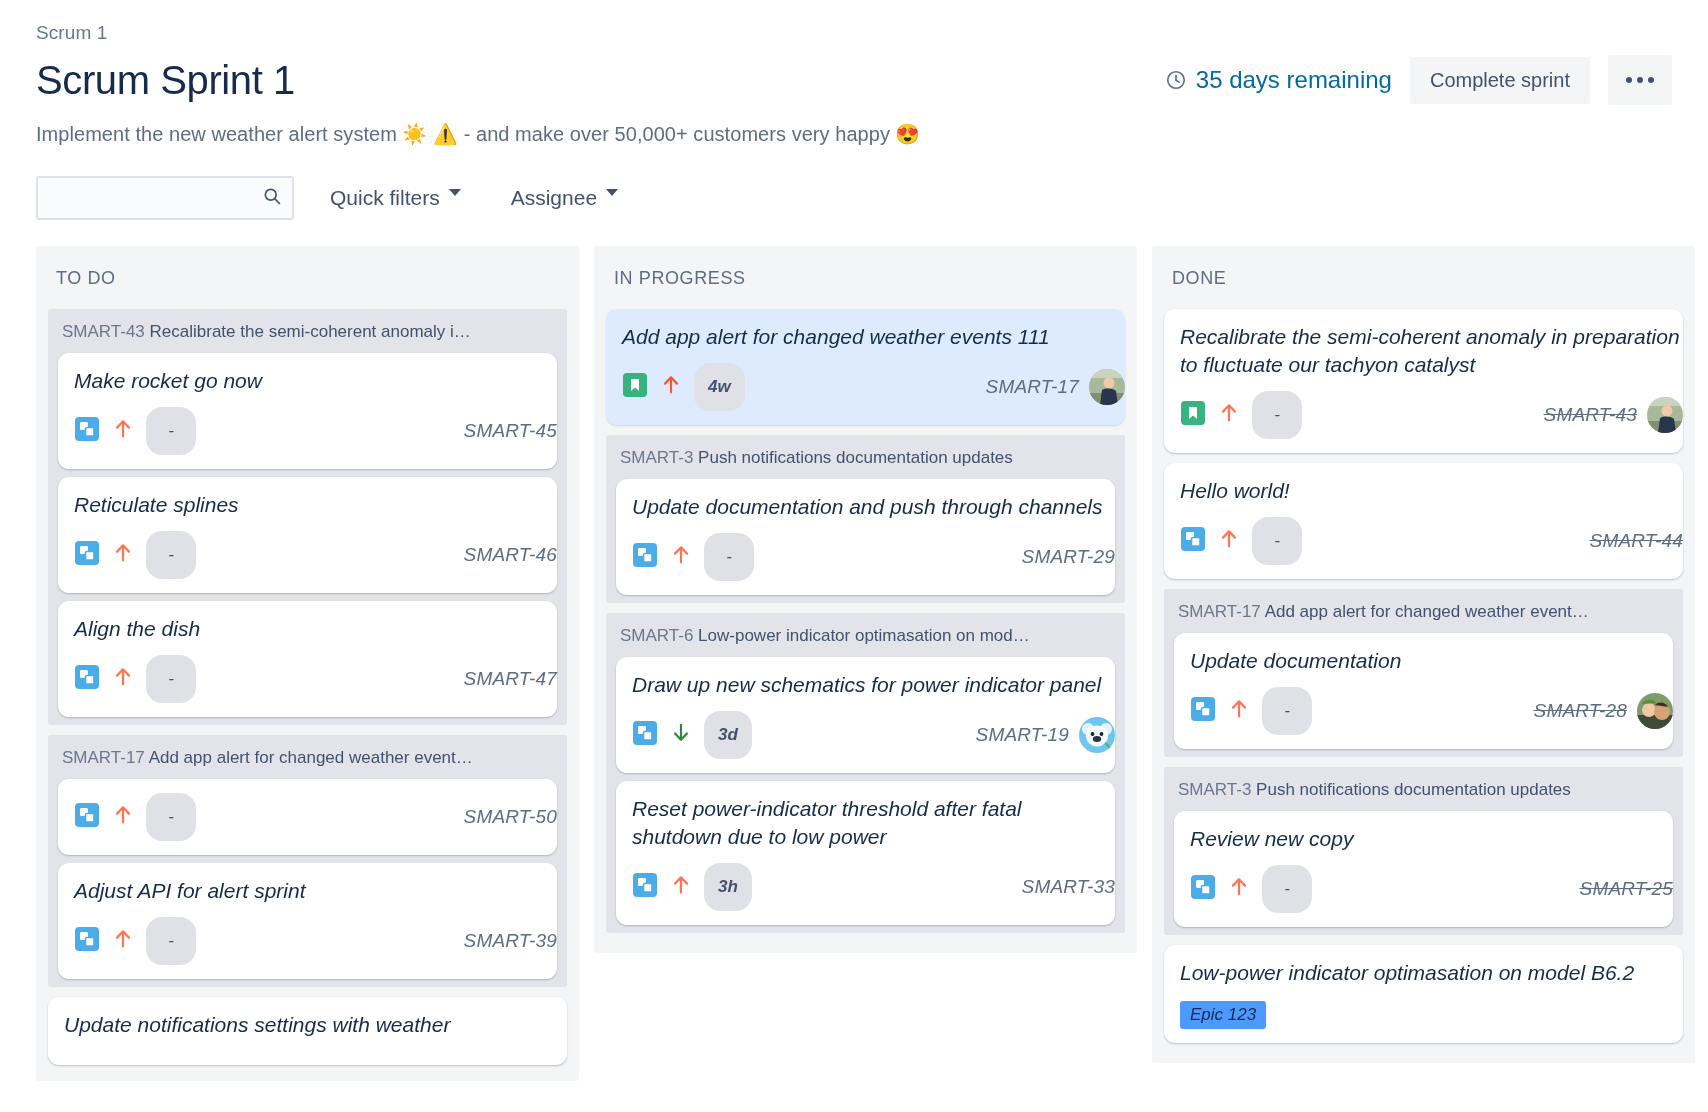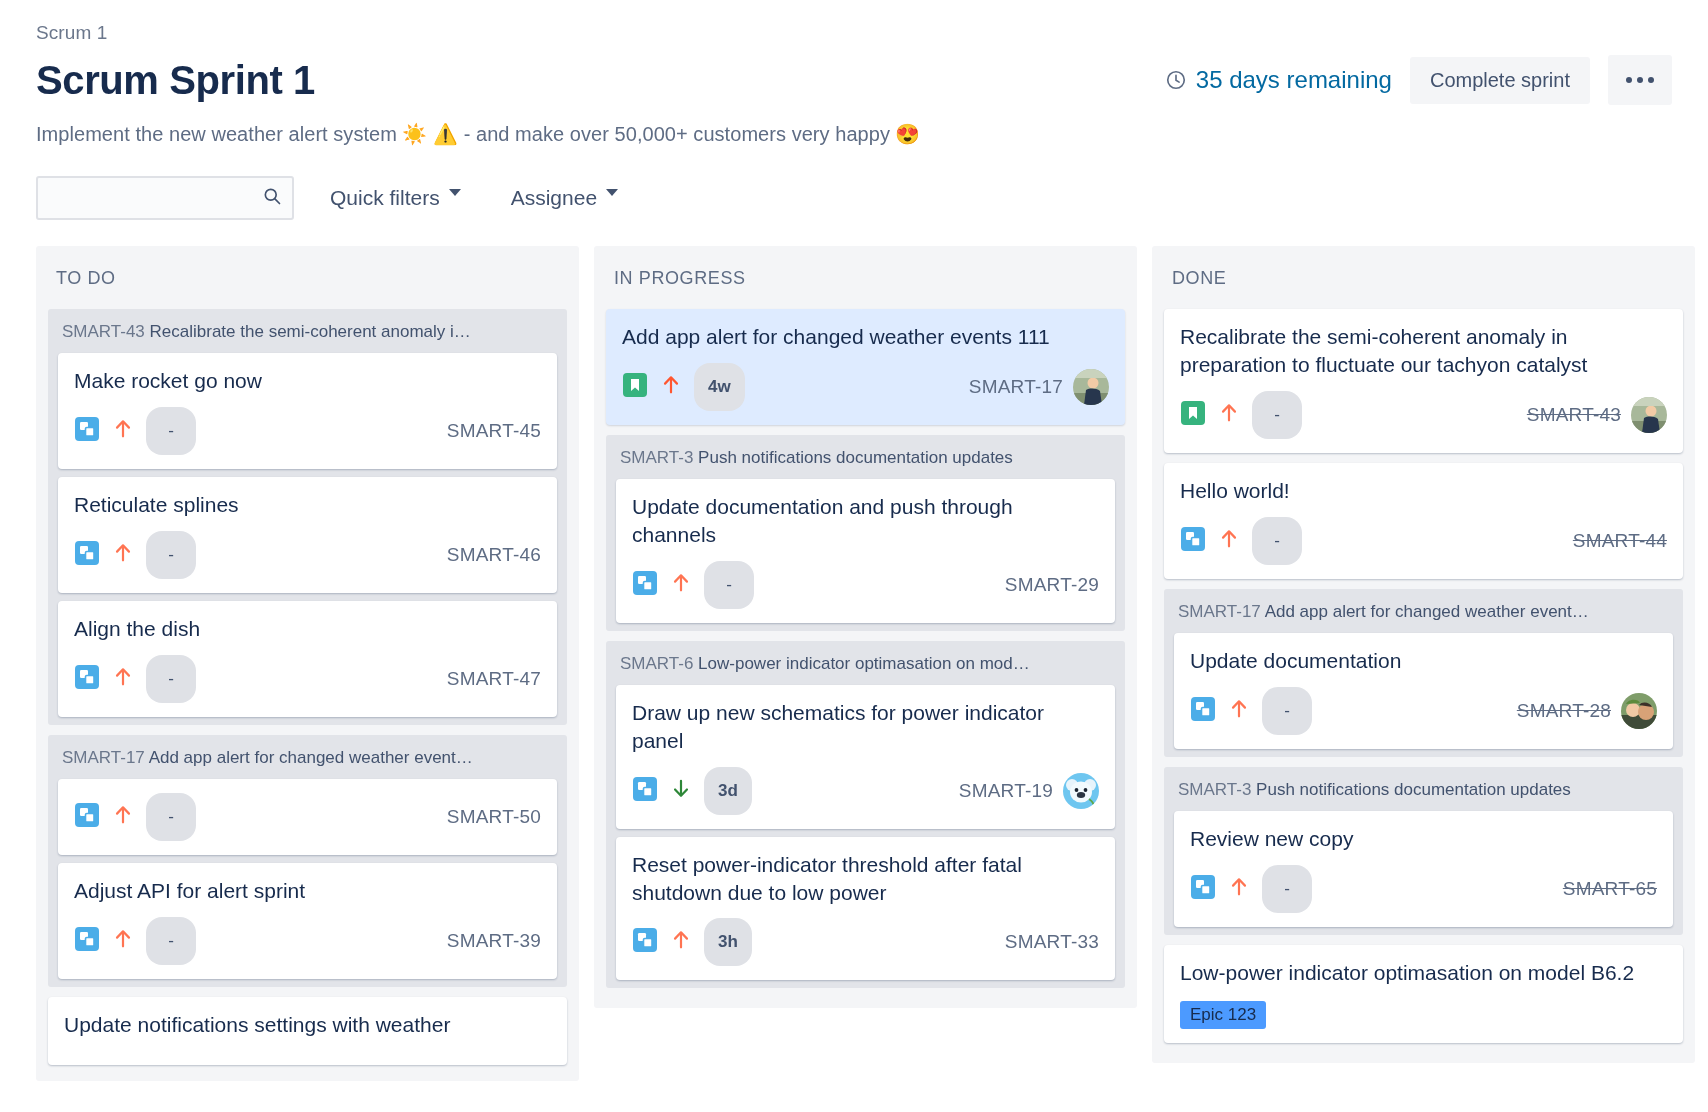--- a/index.html
+++ b/index.html
@@ -23,21 +23,21 @@
   }
 
   .title-row {
     display: flex;
     align-items: center;
     margin-top: 10px;
     min-height: 52px;
   }
   .page-title {
     font-size: 40px;
-    font-weight: 700;
+    font-weight: 400;
     color: #172b4d;
     letter-spacing: -0.4px;
     line-height: 1.1;
     margin: 0;
     white-space: nowrap;
   }
   .title-actions {
     margin-left: auto;
     display: flex;
     align-items: center;
@@ -178,25 +178,26 @@
     overflow: hidden;
     text-overflow: ellipsis;
   }
   .group-header .gkey { color: #6b778c; }
   .group .card { margin: 0 10px 8px 10px; }
   .group .card:last-child { margin-bottom: 0; }
 
   
   .card {
     background: #ffffff;
-    border-radius: 4px;
+    border-radius: 11px;
     box-shadow: 0 1px 2px rgba(9,30,66,.25);
-    padding: 14px 16px 14px 16px;
+    padding: 14px 0 14px 16px;
     margin-bottom: 10px;
     cursor: pointer;
+    font-style: italic;
   }
   .card.selected {
     background: #deebff;
     box-shadow: 0 1px 2px rgba(9,30,66,.15);
   }
   .card-title {
     font-size: 21px;
     line-height: 1.33;
     color: #172b4d;
     margin-bottom: 12px;
@@ -668,21 +669,21 @@
         <rect x="6" y="6" width="8" height="8" rx="1.3" fill="#fff"></rect>
         <rect x="11.5" y="11.5" width="8.5" height="8.5" rx="1.3" fill="#fff" stroke="#4bade8" stroke-width="1.6"></rect>
       </svg></span>
                   <span class="prio-icon">
     <svg width="22" height="24" viewBox="0 0 24 26" fill="none" stroke="#ff7452" stroke-width="2.4" stroke-linecap="round" stroke-linejoin="round">
                       <path d="M12 21V5 M5.5 11.5L12 4.6l6.5 6.9"></path>
                     </svg></span>
         <span class="estimate empty">-</span>
       </div>
       <div class="meta-right">
-        <span class="issue-key done">SMART-65</span>
+        <span class="issue-key done">SMART-25</span>
 
       </div>
               </div>
             </div>
     </div>
           <div class="card">
     <div class="card-title">Low-power indicator optimasation on model B6.2</div>
     <span class="epic-badge">Epic 123</span></div>
         </div>
   </div>

